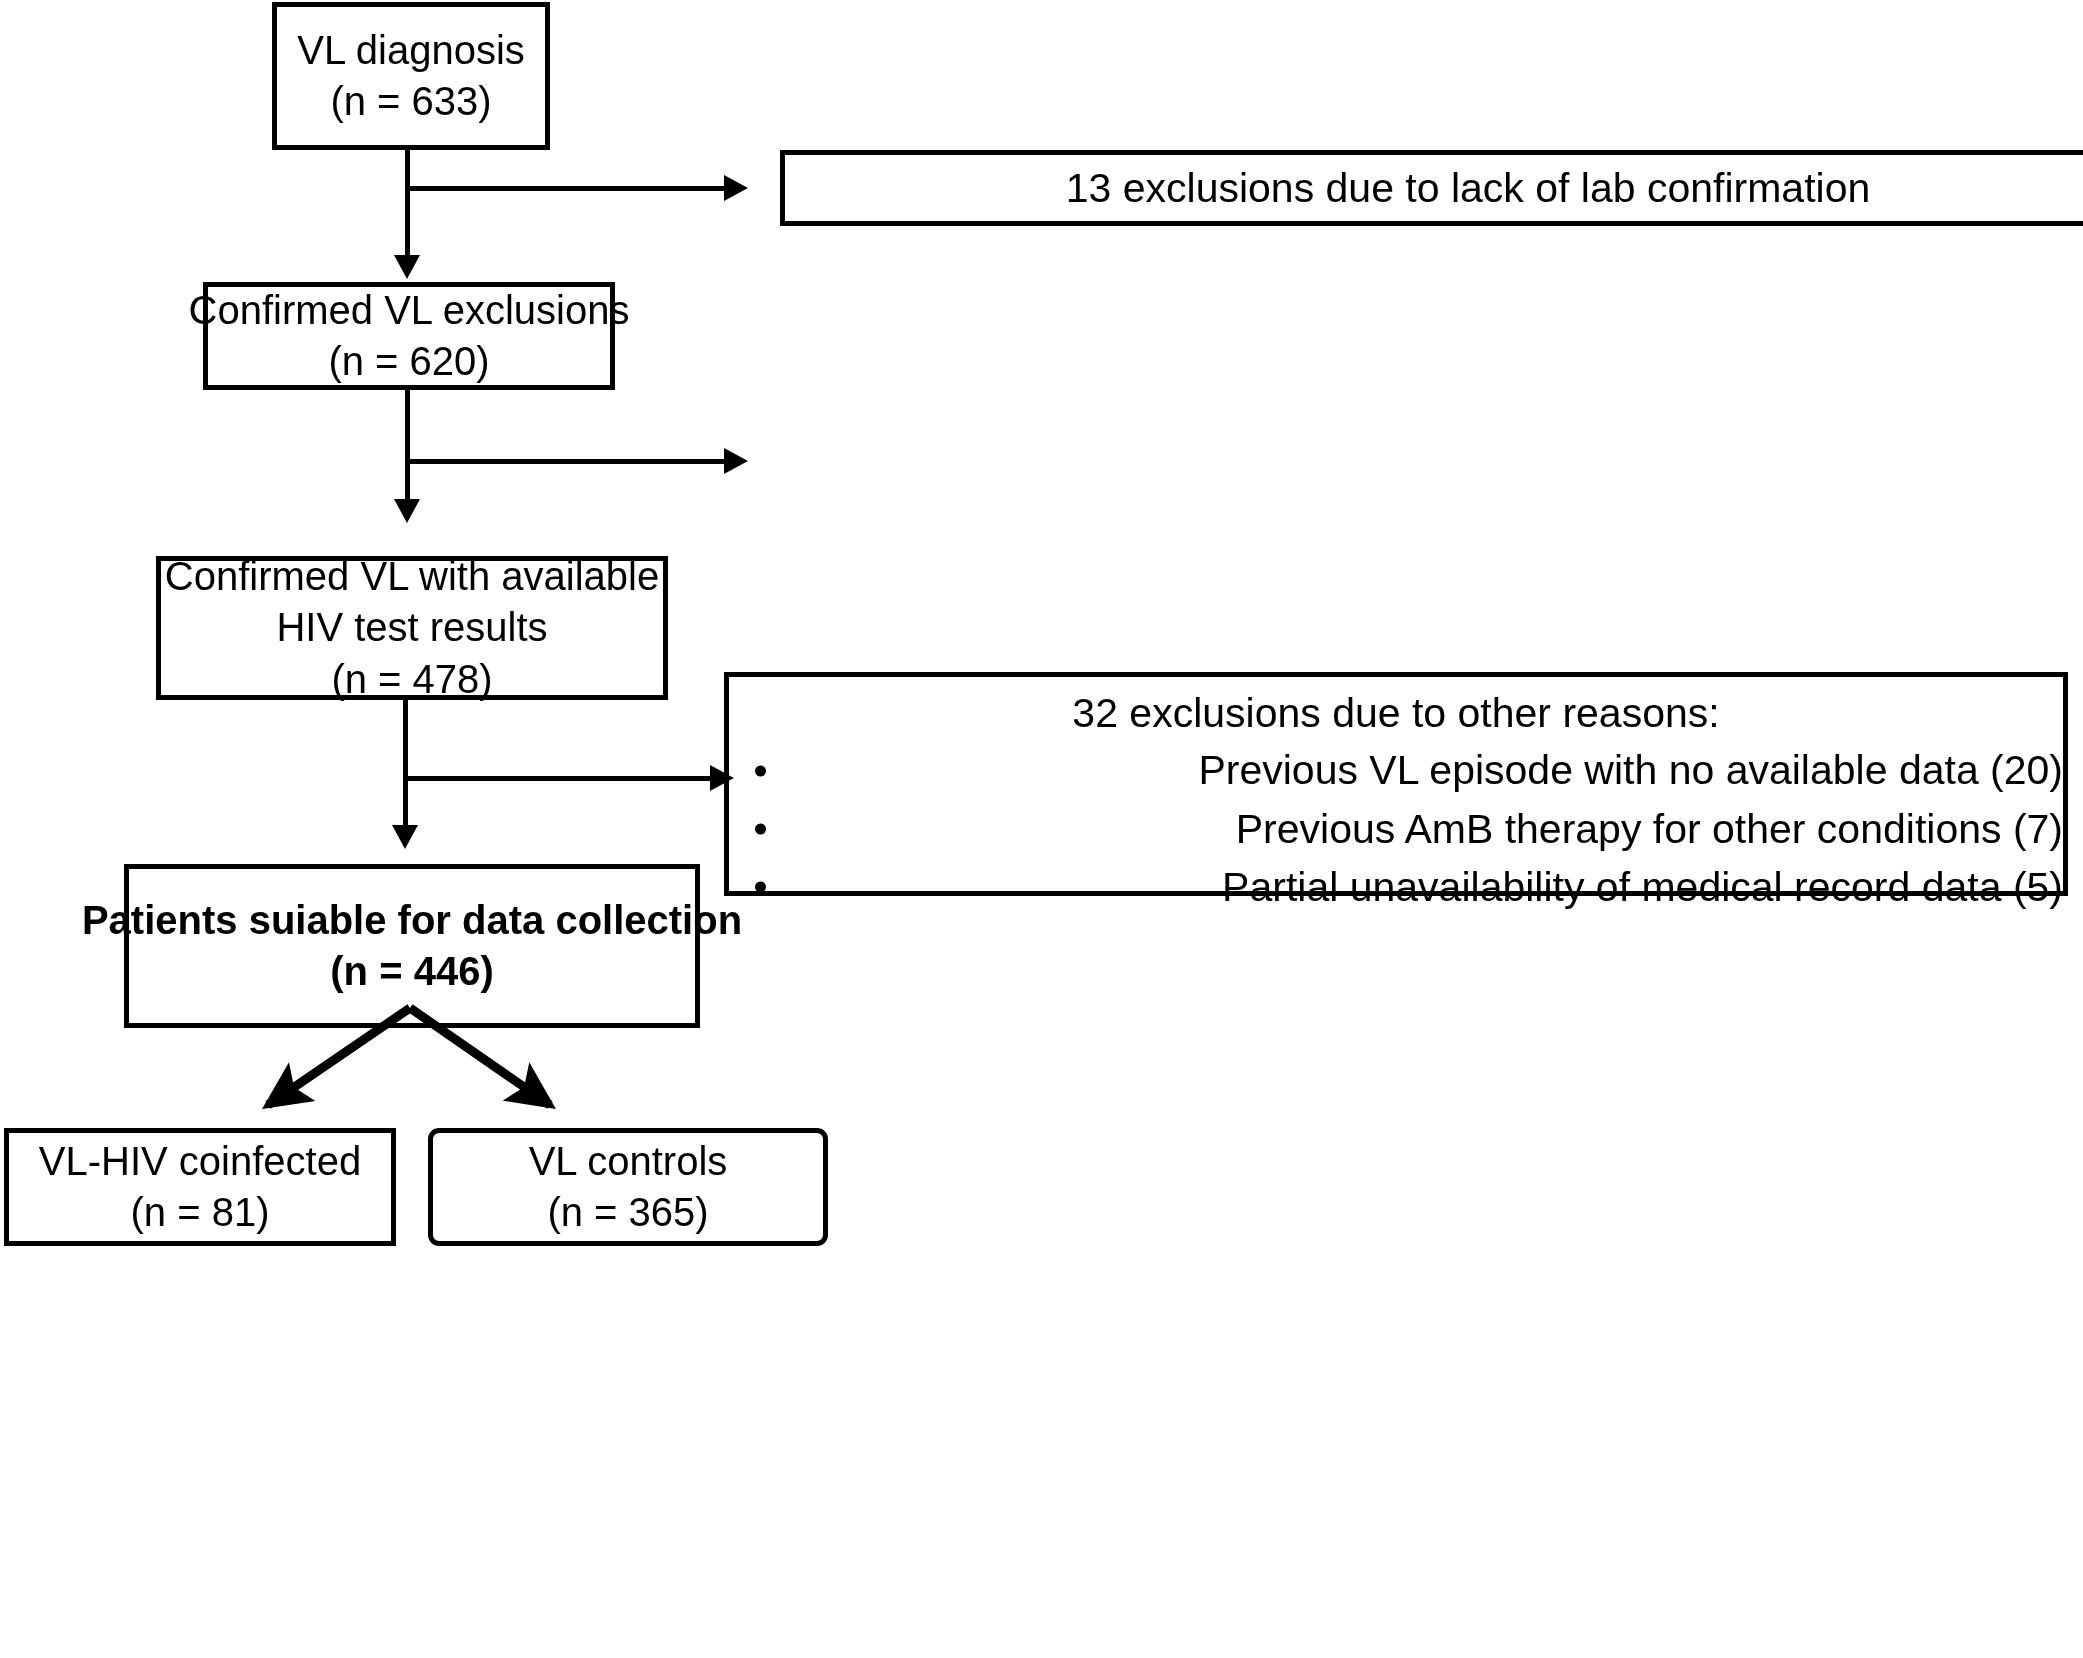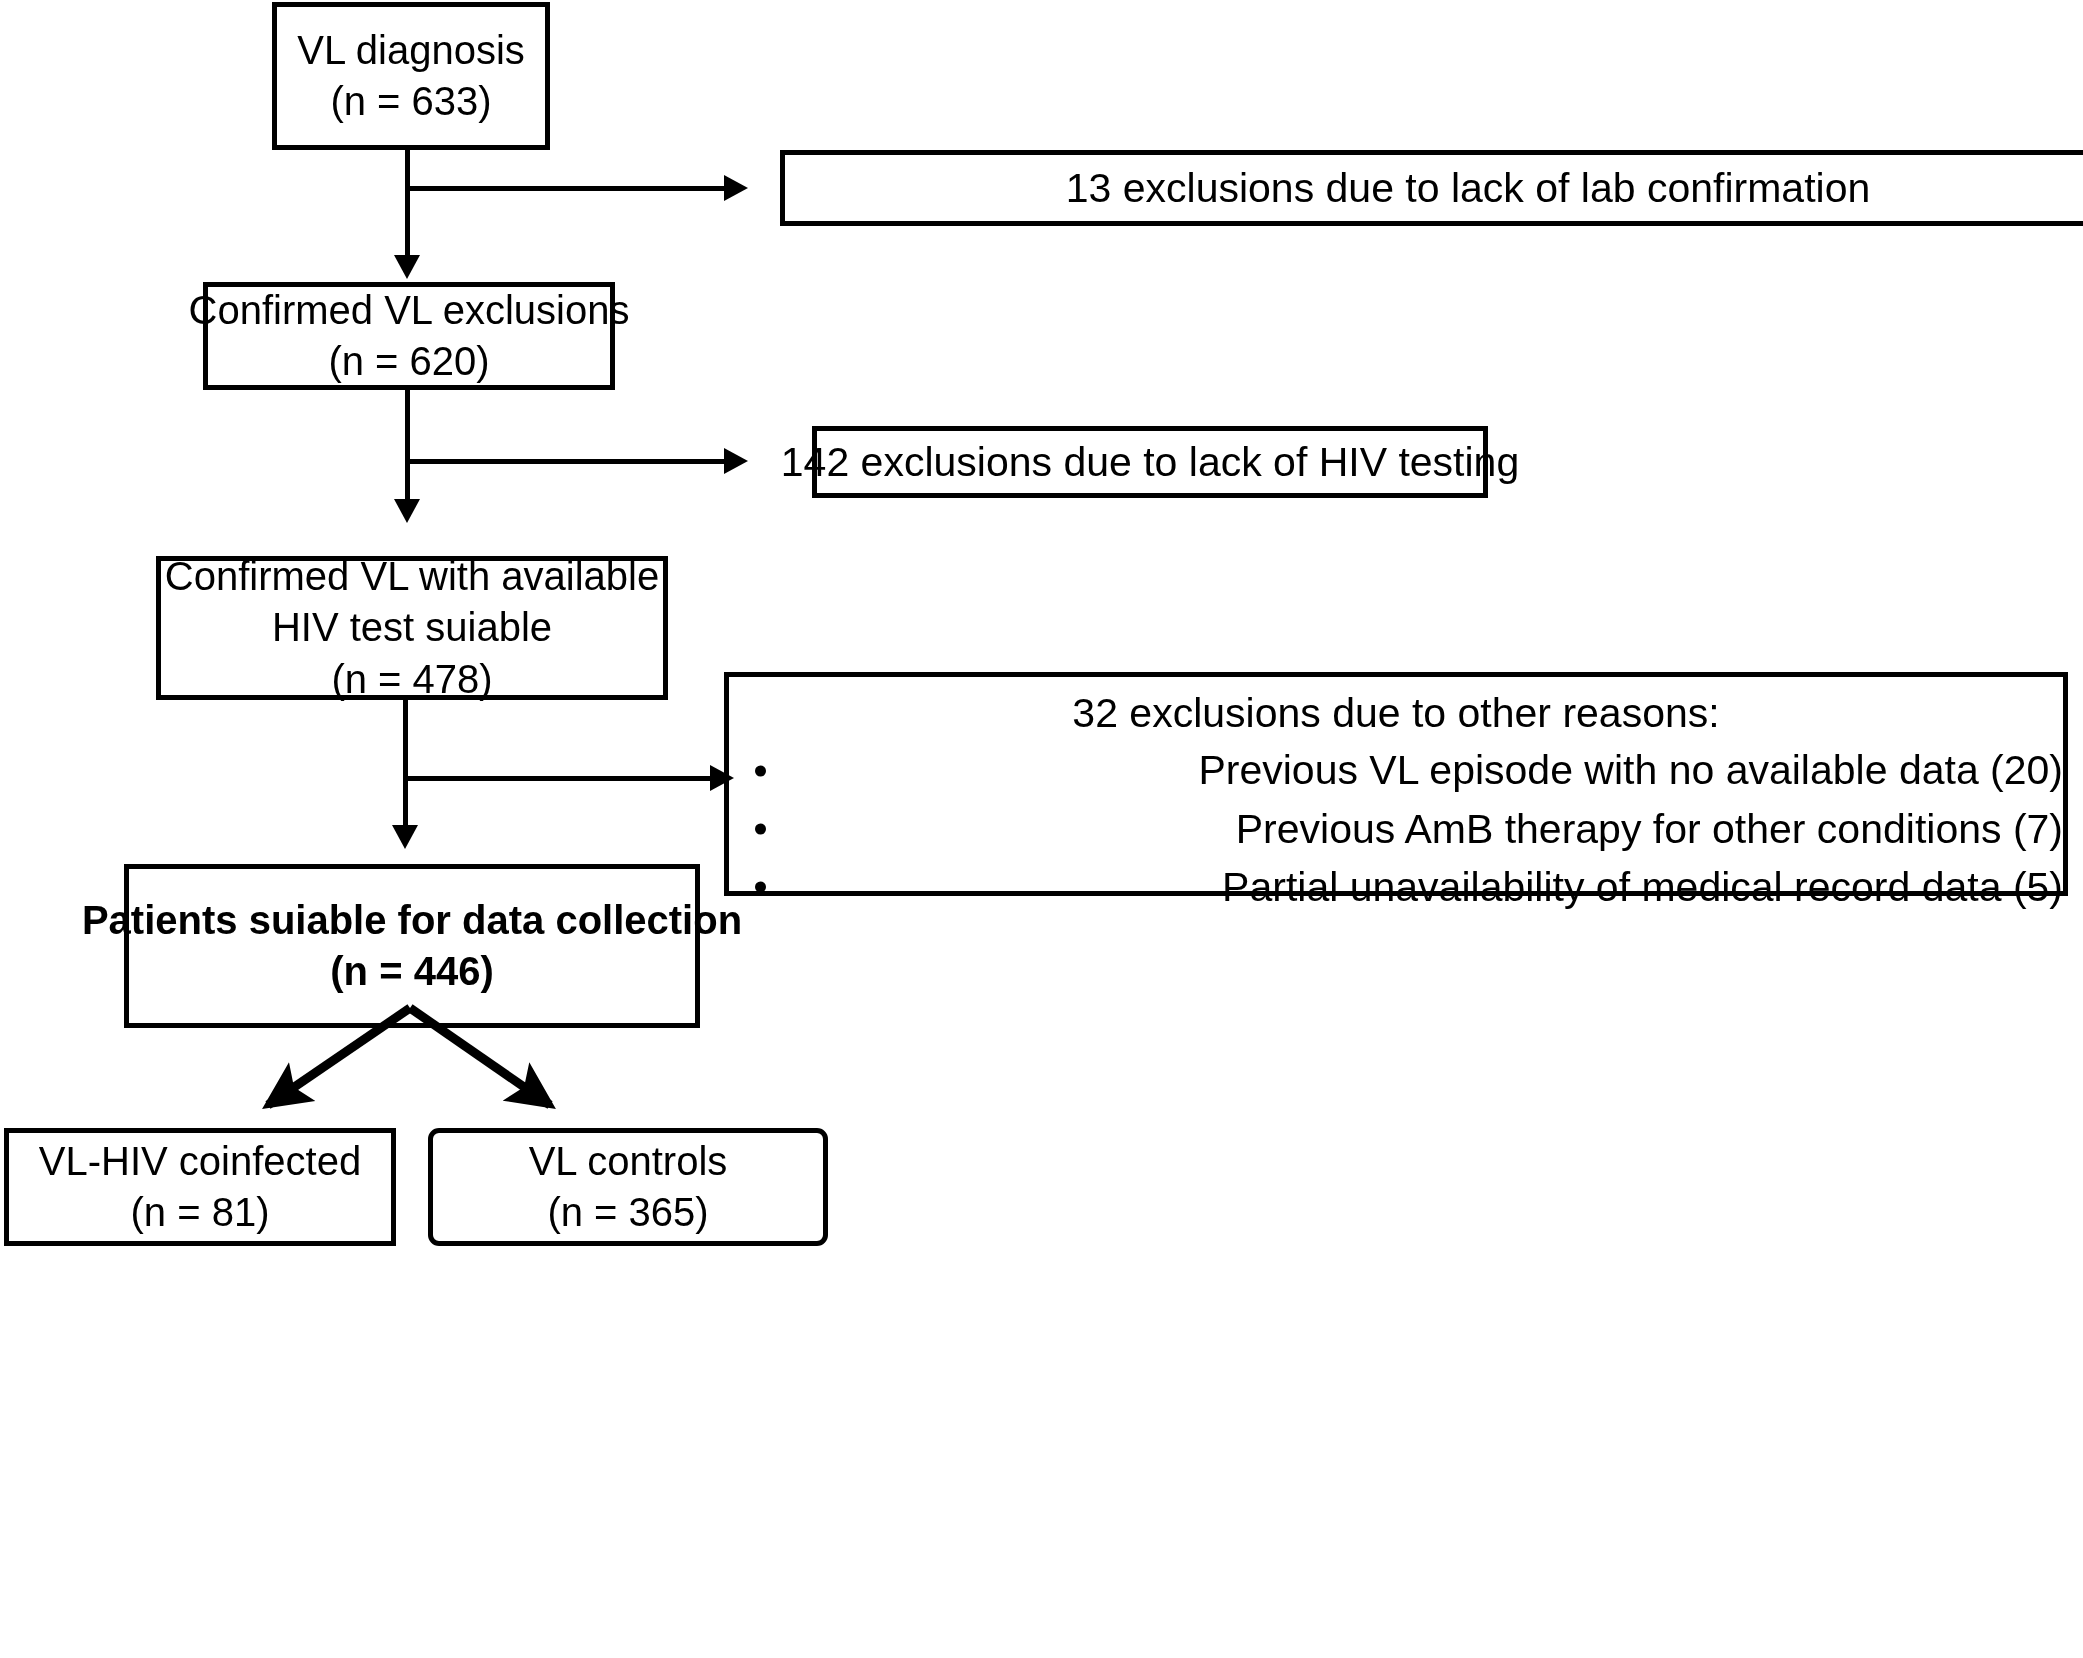--- a/index.html
+++ b/index.html
@@ -104,27 +104,24 @@
 
   <div class="node" id="node-excl-lab">
     <span class="line">13 exclusions due to lack of lab confirmation</span>
   </div>
 
   <div class="node" id="node-confirmed-vl">
     <span class="line">Confirmed VL exclusions</span>
     <span class="line">(n = 620)</span>
   </div>
 
-  <div class="node" id="node-excl-hiv">
-    <span class="line">142 exclusions due to lack of HIV testing</span>
-  </div>
 
   <div class="node" id="node-confirmed-hiv">
     <span class="line">Confirmed VL with available</span>
-    <span class="line">HIV test suiable</span>
+    <span class="line">HIV test results</span>
     <span class="line">(n = 478)</span>
   </div>
 
   <div class="node left-align-body" id="node-excl-other">
     <div class="excl-title">32 exclusions due to other reasons:</div>
     <ul class="excl-list">
       <li>Previous VL episode with no available data (20)</li>
       <li>Previous AmB therapy for other conditions (7)</li>
       <li>Partial unavailability of medical record data (5)</li>
     </ul>

